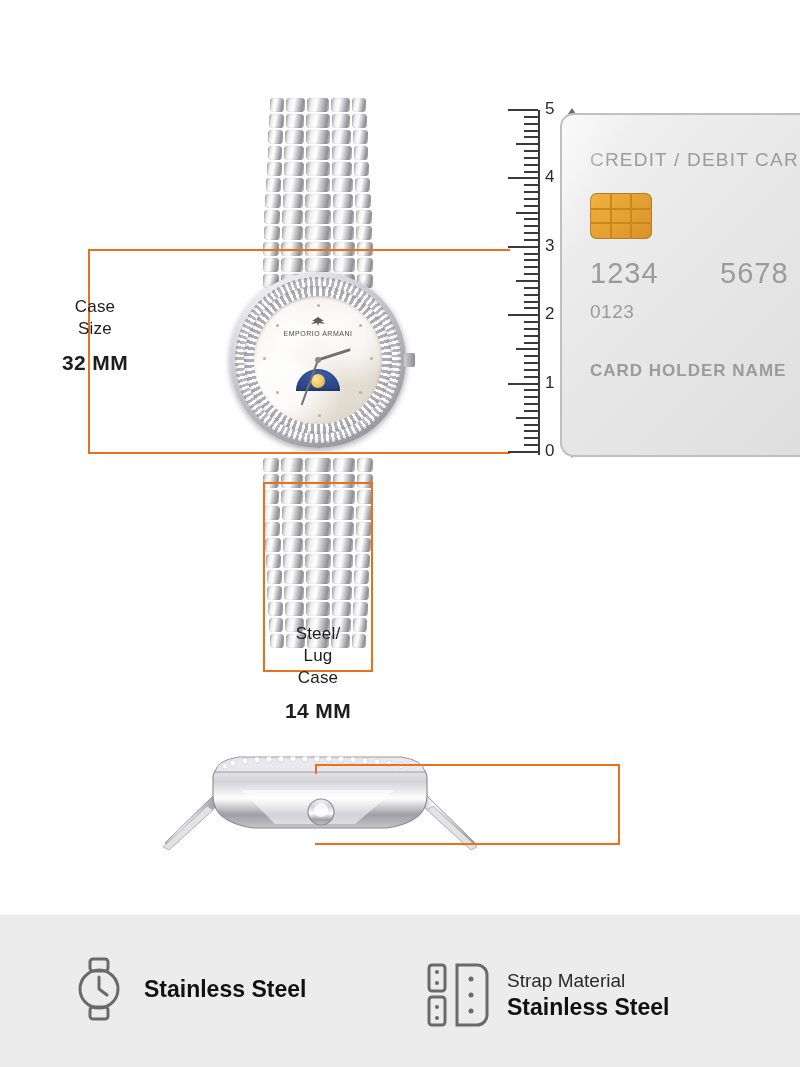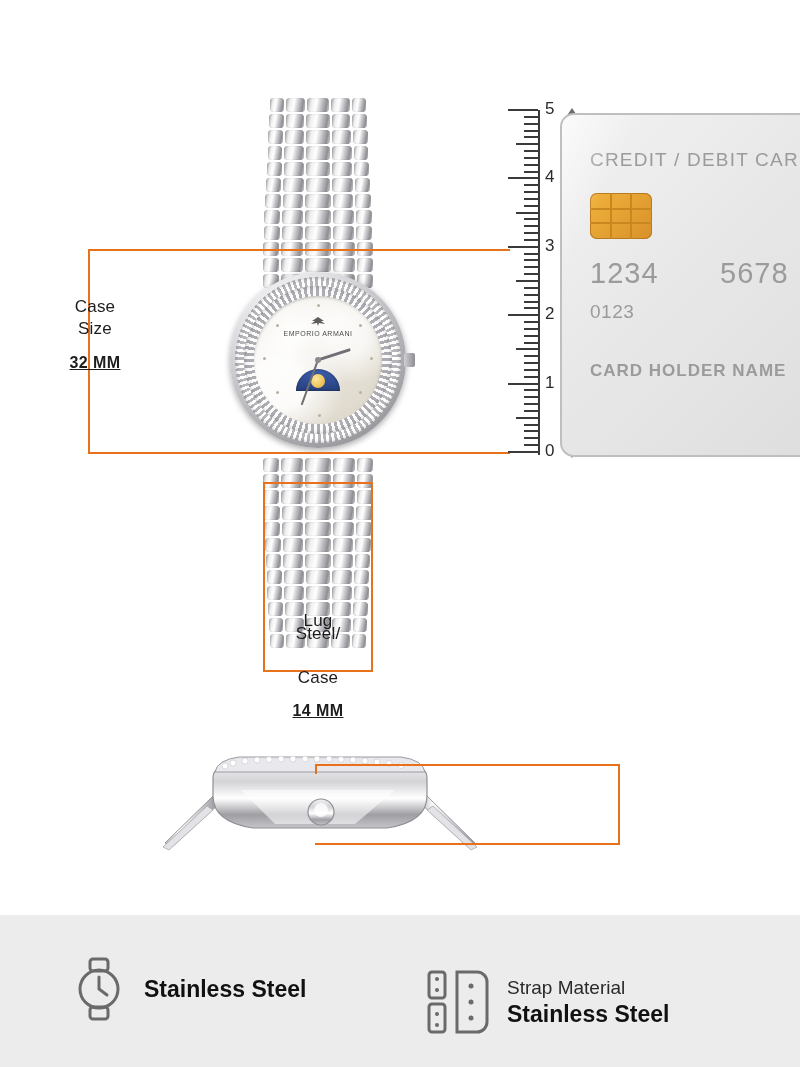--- a/index.html
+++ b/index.html
@@ -35,23 +35,22 @@
   .lbl {
     position: absolute;
     font-size: 17px;
     line-height: 22px;
     color: #1d1d1d;
     text-align: center;
     letter-spacing: 0.2px;
   }
   .lbl.bold {
     font-weight: bold;
-    font-size: 16px;
+    font-size: 21px;
     letter-spacing: 0.4px;
-    text-decoration: underline;
   }
   .lbl.left { text-align: left; }
 
   
   .bracelet {
     position: absolute;
     display: flex;
     flex-direction: column;
     gap: 2px;
   }
@@ -605,21 +604,21 @@
     <div class="card-exp">0123</div>
     <div class="card-holder">CARD HOLDER NAME</div>
   </div>
 
   <div class="ann-line h1px" style="left:263px; top:482px; width:110px;"></div>
   <div class="ann-line v1px" style="left:263px; top:482px; height:190px;"></div>
   <div class="ann-line v1px" style="left:371px; top:482px; height:190px;"></div>
   <div class="ann-line h1px" style="left:263px; top:670px; width:110px;"></div>
 
   <div class="lbl" style="left:258px; top:623px; width:120px;">Steel/</div>
-  <div class="lbl" style="left:258px; top:610px; width:120px;">Lug</div>
+  <div class="lbl" style="left:258px; top:645px; width:120px;">Lug</div>
   <div class="lbl" style="left:258px; top:667px; width:120px;">Case</div>
   <div class="lbl bold" style="left:253px; top:700px; width:130px;">14 MM</div>
 
   <svg class="side-view" viewBox="0 0 330 120" style="left:155px; top:750px; width:330px; height:120px;">
     <defs>
       <linearGradient id="steelV" x1="0" y1="0" x2="0" y2="1">
         <stop offset="0%" stop-color="#f2f2f4"></stop>
         <stop offset="30%" stop-color="#d4d4d8"></stop>
         <stop offset="55%" stop-color="#ffffff"></stop>
         <stop offset="80%" stop-color="#9e9ea3"></stop>
@@ -680,21 +679,21 @@
         <rect x="20" y="2" width="18" height="12" rx="3" fill="none" stroke="#6a6a6a" stroke-width="3"></rect>
         <rect x="20" y="50" width="18" height="12" rx="3" fill="none" stroke="#6a6a6a" stroke-width="3"></rect>
         <circle cx="29" cy="32" r="19" fill="none" stroke="#6a6a6a" stroke-width="3"></circle>
         <path d="M29 20 L29 32 L37 38" fill="none" stroke="#6a6a6a" stroke-width="3" stroke-linecap="round"></path>
       </svg>
       <div class="foot-text">
         <div class="t2">Stainless Steel</div>
       </div>
     </div>
 
-    <div class="foot-item" style="left:425px; top:55px;justify-content:flex-end;">
+    <div class="foot-item" style="left:425px; top:48px;justify-content:flex-end;">
       <svg width="66" height="64" viewBox="0 0 66 64">
         <rect x="4" y="2" width="16" height="26" rx="3" fill="none" stroke="#6a6a6a" stroke-width="3"></rect>
         <rect x="4" y="34" width="16" height="28" rx="3" fill="none" stroke="#6a6a6a" stroke-width="3"></rect>
         <circle cx="12" cy="9" r="2" fill="#6a6a6a"></circle>
         <circle cx="12" cy="20" r="2" fill="#6a6a6a"></circle>
         <circle cx="12" cy="44" r="2" fill="#6a6a6a"></circle>
         <circle cx="12" cy="55" r="2" fill="#6a6a6a"></circle>
         <path d="M32 2 h20 a10 10 0 0 1 10 10 v40 a10 10 0 0 1 -10 10 h-20 z" fill="none" stroke="#6a6a6a" stroke-width="3"></path>
         <circle cx="46" cy="16" r="2.5" fill="#6a6a6a"></circle>
         <circle cx="46" cy="32" r="2.5" fill="#6a6a6a"></circle>

